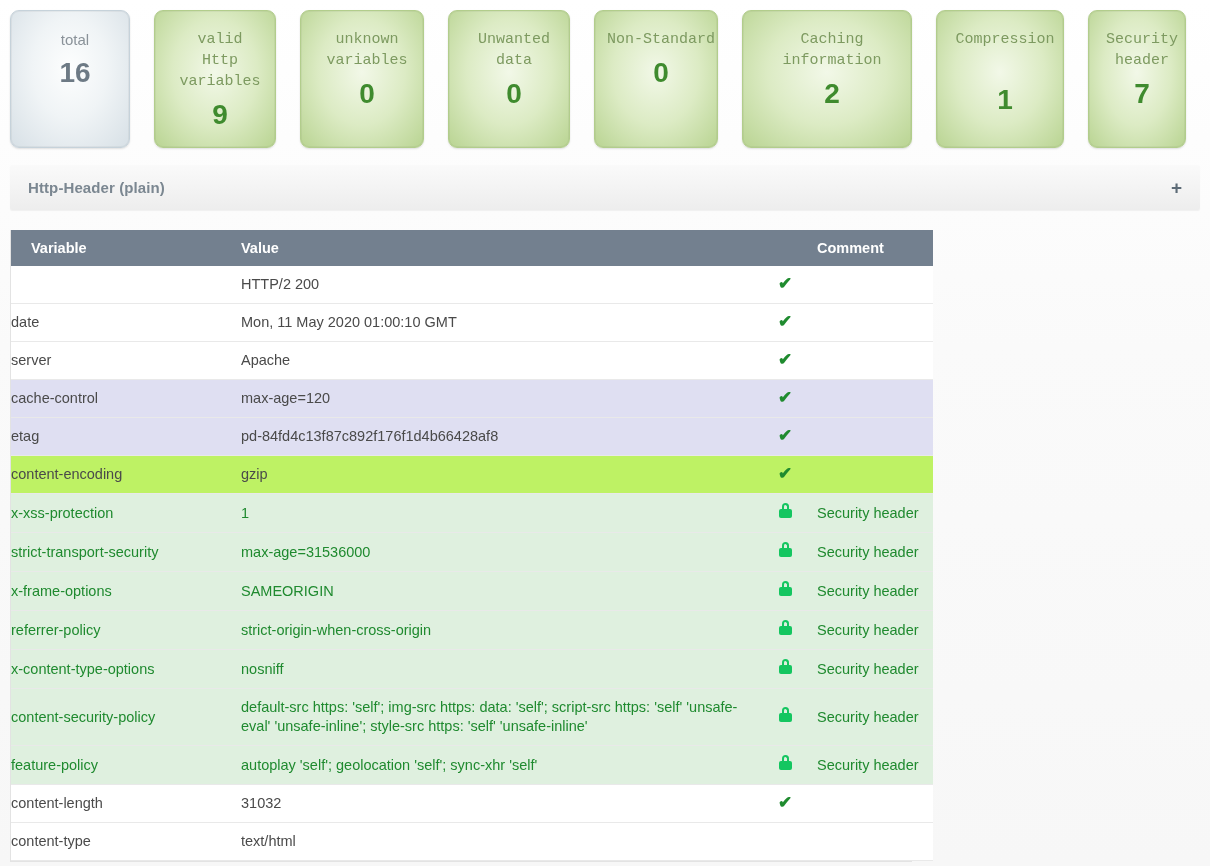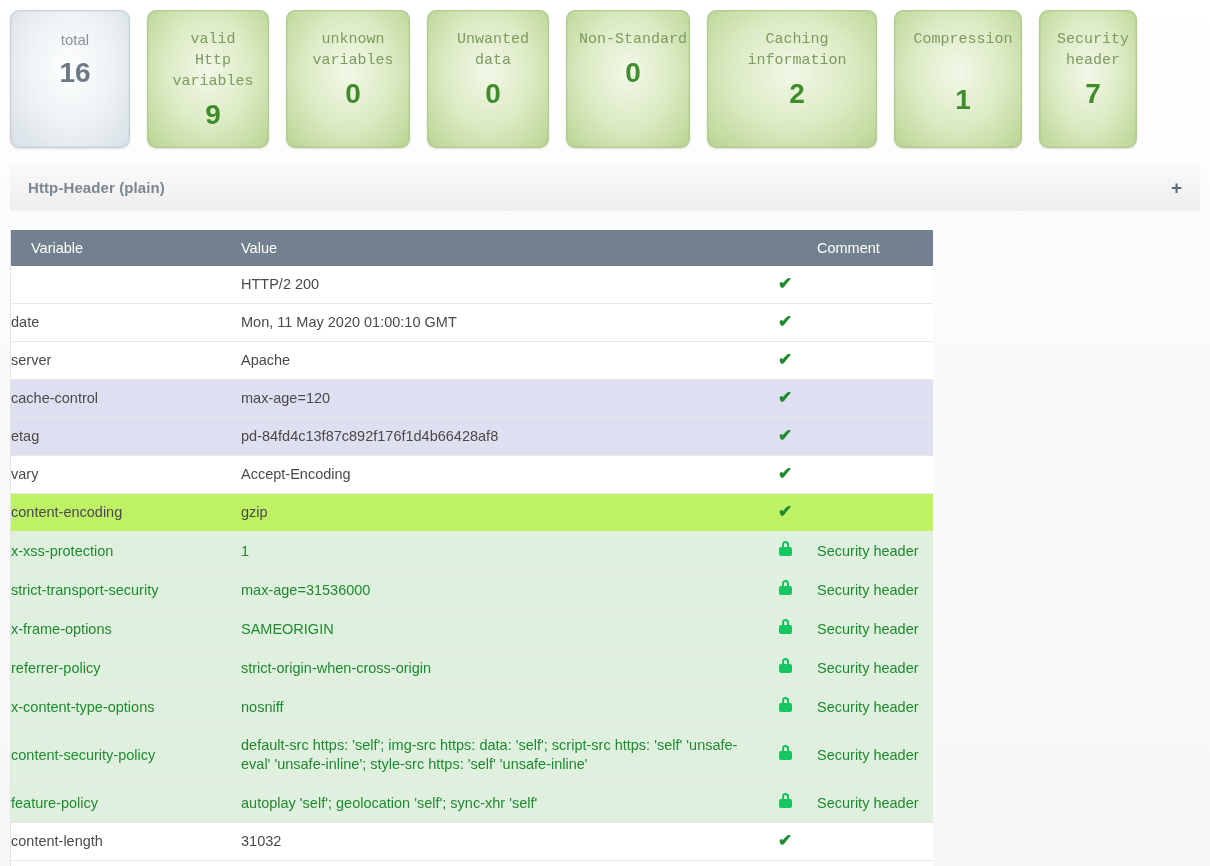--- a/index.html
+++ b/index.html
@@ -28,21 +28,21 @@
     top: 10px;
     display: flex;
     align-items: flex-start;
     gap: 0;
   }
 
   .card {
     position: relative;
     height: 138px;
     border-radius: 9px;
-    margin-right: 17px;
+    margin-right: 24px;
     box-sizing: border-box;
     display: flex;
     flex-direction: column;
     align-items: center;
     justify-content: flex-start;
     padding: 18px 0 0 10px;
     box-shadow: 0 1px 2px rgba(0,0,0,0.12), 0 0 0 1px rgba(0,0,0,0.04) inset;
   }
 
   .card .card-label {
@@ -130,21 +130,21 @@
     border-collapse: collapse;
     width: 902px;
     table-layout: fixed;
     font-size: 14.5px;
   }
 
   table.hdr-table thead th {
     background: #73808f;
     color: #ffffff;
     font-size: 14.5px;
-    font-weight: normal;
+    font-weight: bold;
     text-align: left;
     padding: 10px 0 10px 0;
     height: 16px;
     vertical-align: middle;
   }
   th.c-var  { width: 210px; padding-left: 20px !important; }
   th.c-val  { width: 512px; }
   th.c-ico  { width: 64px;  }
   th.c-com  { width: 116px; }
 
@@ -289,26 +289,20 @@
             <td class="c-val">max-age=120</td>
             <td class="c-ico"><span class="check">✔</span></td>
             <td class="c-com"></td>
           </tr>
           <tr class="r-purple">
             <td class="c-var">etag</td>
             <td class="c-val">pd-84fd4c13f87c892f176f1d4b66428af8</td>
             <td class="c-ico"><span class="check">✔</span></td>
             <td class="c-com"></td>
           </tr>
-          <tr class="r-white">
-            <td class="c-var">vary</td>
-            <td class="c-val">Accept-Encoding</td>
-            <td class="c-ico"><span class="check">✔</span></td>
-            <td class="c-com"></td>
-          </tr>
           <tr class="r-pink">
             <td class="c-var">content-encoding</td>
             <td class="c-val">gzip</td>
             <td class="c-ico"><span class="check">✔</span></td>
             <td class="c-com"></td>
           </tr>
           <tr class="r-green">
             <td class="c-var">x-xss-protection</td>
             <td class="c-val">1</td>
             <td class="c-ico"><span class="lock"><span class="shackle"></span><span class="body"></span></span></td>

